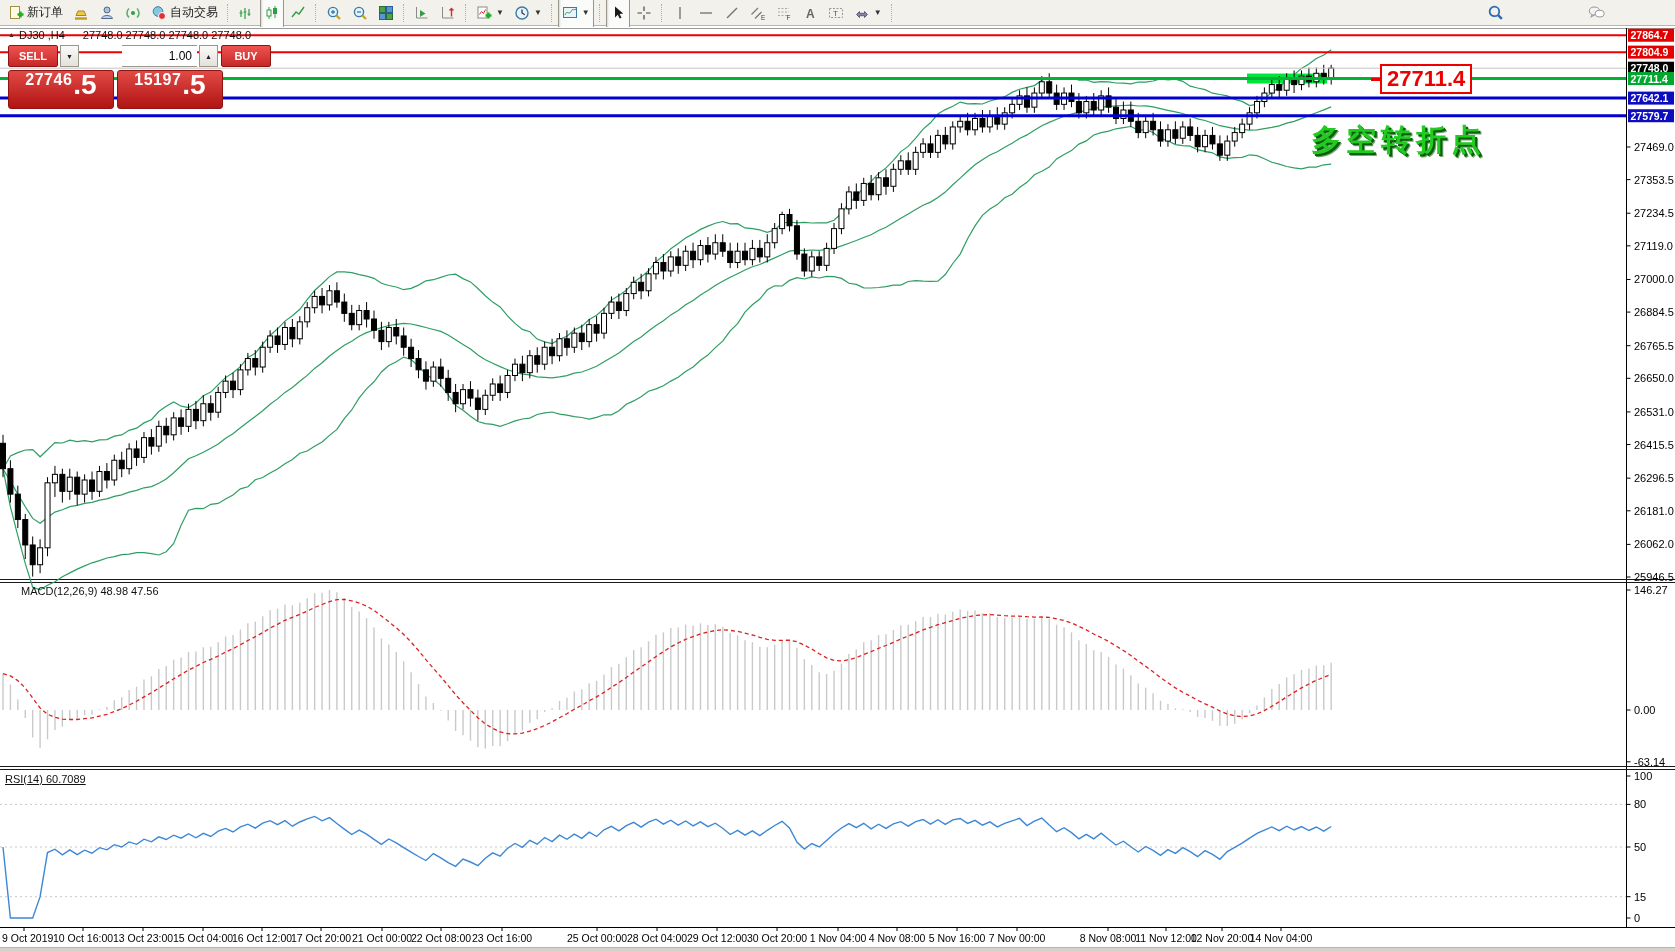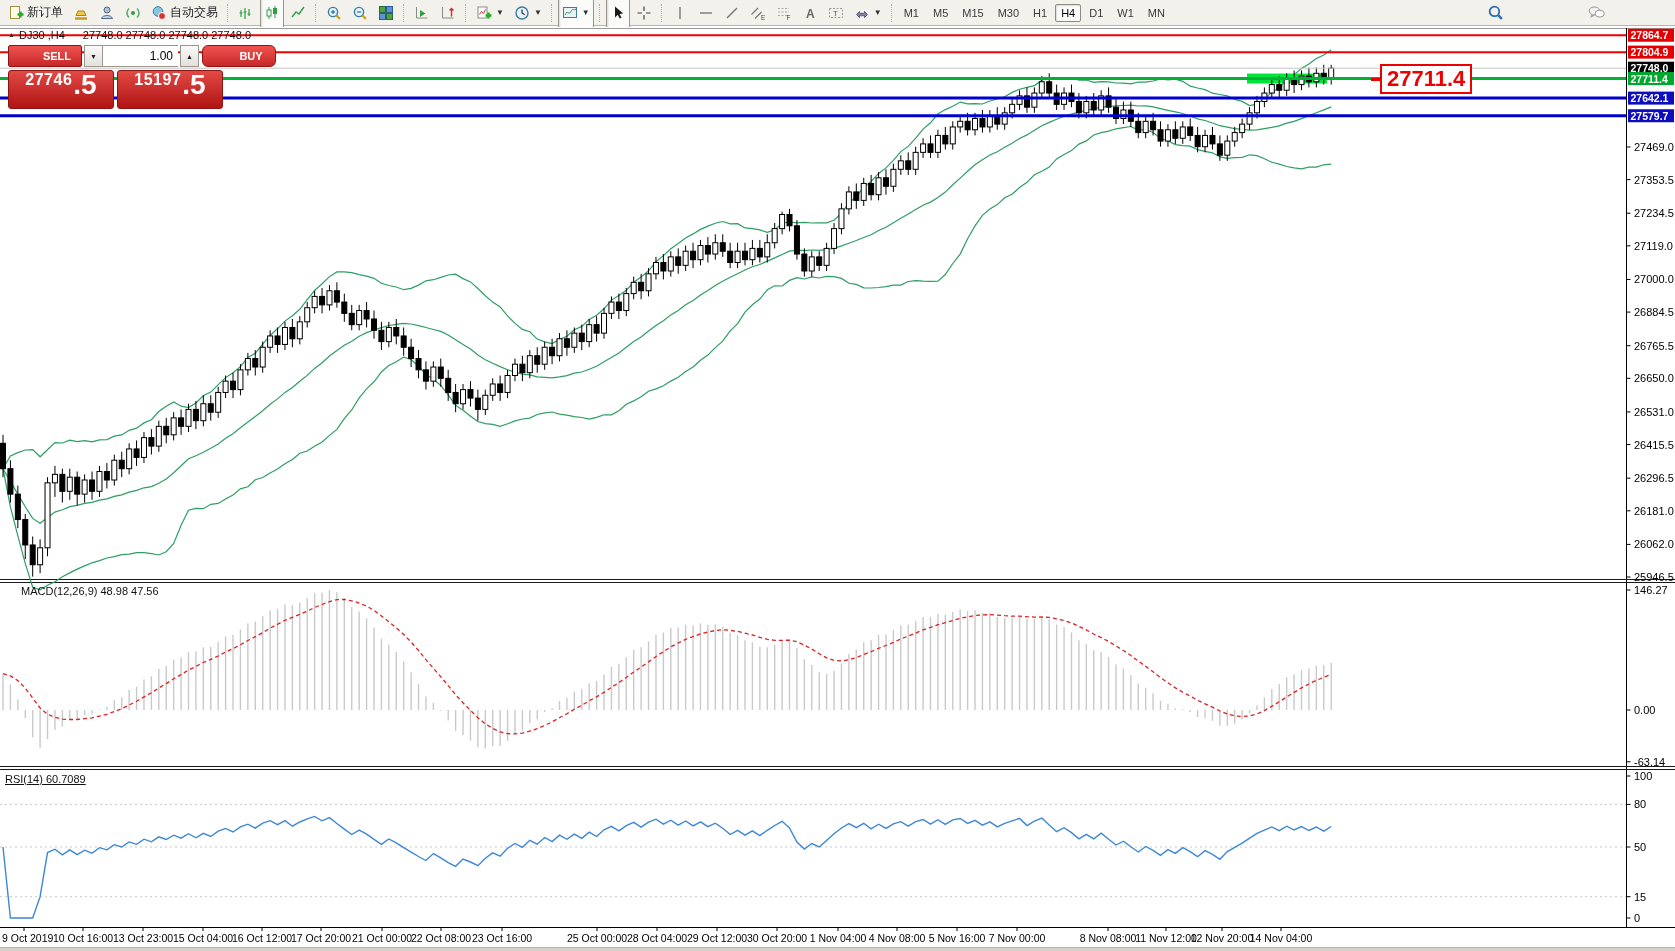--- a/index.html
+++ b/index.html
@@ -22,26 +22,26 @@
   
   #chart-window{position:absolute;top:27px;left:0;width:1675px;height:924px;background:#fff;}
   #chart-svg{position:absolute;left:0;top:0;}
   #chart-title{position:absolute;left:8px;top:2px;font-size:11px;color:#111;z-index:5;}
   #chart-title .marker{font-size:7px;color:#333;vertical-align:2px;margin-right:4px;}
   #chart-title .ohlc{margin-left:18px;}
   
   #trade-panel{position:absolute;left:8px;top:18px;z-index:6;width:220px;}
   .tp-row1{position:absolute;top:0;left:0;height:22px;display:flex;align-items:stretch;}
   .tp-sell,.tp-buy{width:48px;background:linear-gradient(#ef5350,#c62828);border:1px solid #8e1313;
-      color:#fff;font-size:11px;display:flex;align-items:center;justify-content:center;border-radius:2px;font-weight:bold;padding-left:24px;}
+      color:#fff;font-size:11px;display:flex;align-items:center;justify-content:center;border-radius:2px;font-weight:bold;}
   .tp-spin{width:17px;background:linear-gradient(#fafafa,#e4e1da);border:1px solid #9a968c;font-size:7px;color:#222;
       display:flex;align-items:center;justify-content:center;margin-left:2px;}
   .tp-vol{width:70px;background:#fff;border:1px solid #9a968c;border-left:none;border-right:none;
-      font-size:12px;color:#000;display:flex;align-items:center;justify-content:flex-end;padding-right:5px;}
-  .tp-buy{margin-left:3px;border-radius:6px;}
+      font-size:12px;color:#000;display:flex;align-items:center;justify-content:flex-end;padding-right:5px;margin-left:43px;}
+  .tp-buy{margin-left:3px;}
   .tp-prices{position:absolute;top:25px;left:0;display:flex;gap:3px;}
   .tp-price{width:104px;height:37px;background:linear-gradient(#e24a45,#b01414);border:1px solid #8e1313;border-radius:3px;
       color:#fff;display:flex;align-items:flex-start;justify-content:center;font-weight:bold;}
   .tp-price .main{font-size:16px;letter-spacing:.5px;}
   .tp-price .frac{font-size:28px;line-height:1;margin-left:1px;}
   
   #price-callout{position:absolute;left:1371px;top:37px;display:flex;align-items:center;z-index:7;}
   #price-callout .dash{width:9px;height:3px;background:#ee0000;}
   #price-callout .box{border:2px solid #ee0000;background:#fff;color:#ee0000;font-size:22px;font-weight:bold;
       padding:0 5px;height:26px;line-height:26px;}
@@ -232,31 +232,20 @@
         </svg>
       </div>
       <div class="tb-btn">
         <svg width="16" height="16" viewBox="0 0 16 16">
           <path d="M2.5 9.5l3-3v1.8h5V6.5l3 3-3 3v-1.8h-5v1.8z" fill="#8585a8" stroke="#5c5c80"></path>
         </svg>
         <span class="tb-caret">▼</span>
       </div>
     </div>
     <div class="tb-sep"></div>
-    <div class="tb-group">
-      <div class="tf-btn">M1</div>
-      <div class="tf-btn">M5</div>
-      <div class="tf-btn">M15</div>
-      <div class="tf-btn">M30</div>
-      <div class="tf-btn">H1</div>
-      <div class="tf-btn active">H4</div>
-      <div class="tf-btn">D1</div>
-      <div class="tf-btn">W1</div>
-      <div class="tf-btn">MN</div>
-    </div>
   </div>
 <span id="tb-right-search"><svg width="17" height="17" viewBox="0 0 16 16">
       <circle cx="7" cy="7" r="4.5" fill="none" stroke="#2b6cb0" stroke-width="1.7"></circle>
       <path d="M10.4 10.4 14 14" stroke="#2b6cb0" stroke-width="2.3"></path>
     </svg></span>
 <span id="tb-right-chat"><svg width="17" height="17" viewBox="0 0 16 16">
       <ellipse cx="6" cy="6.5" rx="4.8" ry="3.6" fill="#f2f2f2" stroke="#9a9a9a"></ellipse>
       <path d="M4 9.5 3 12l3-1.6" fill="#f2f2f2" stroke="#9a9a9a"></path>
       <ellipse cx="11" cy="9" rx="4.2" ry="3.2" fill="#fff" stroke="#9a9a9a"></ellipse>
     </svg></span>
@@ -947,17 +936,18 @@
           <span class="frac">.5</span>
       </div>
     </div>
   </div>
 
   <div id="price-callout">
     <span class="dash"></span>
     <span class="box">27711.4</span>
   </div>
 
+  <div id="annotation">多空转折点</div>
 
   <div id="macd-label">MACD(12,26,9) 48.98 47.56</div>
   <div id="rsi-label">RSI(14) 60.7089</div>
   <div id="bottom-strip"></div>
 </div>
 
 </body></html>

